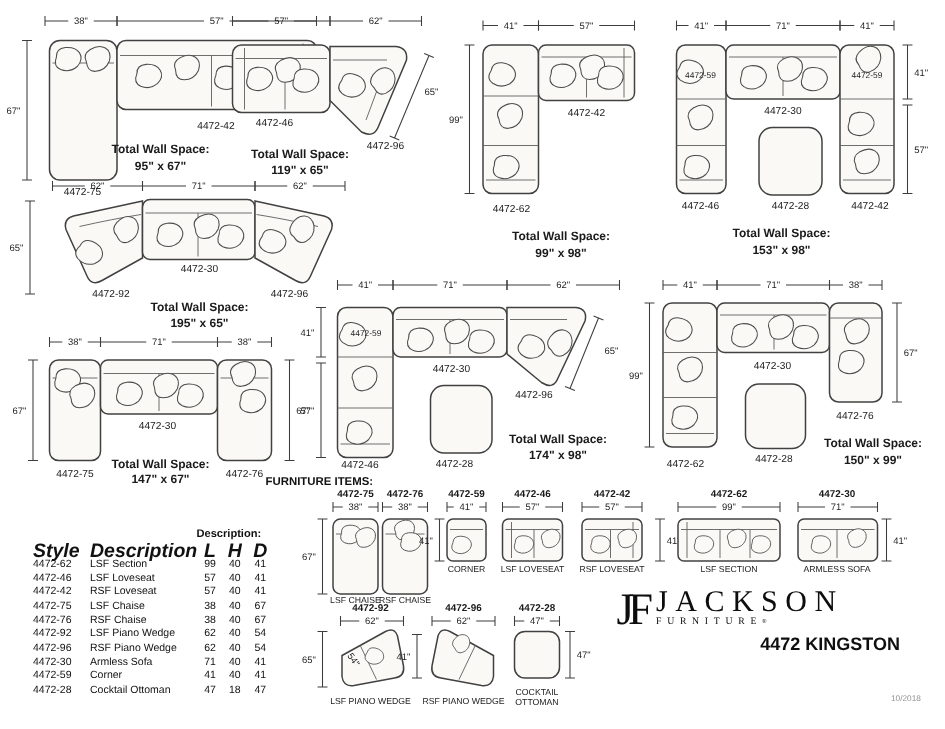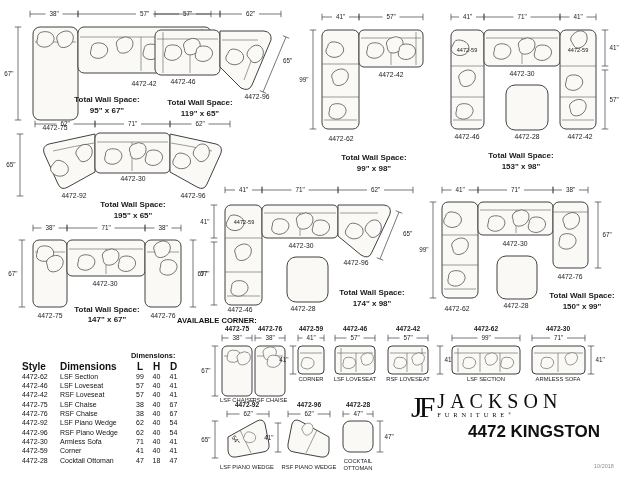--- a/index.html
+++ b/index.html
@@ -19,32 +19,32 @@
   .iname{font-size:5.8px;text-anchor:middle;fill:#222;}
   .abs{position:absolute;}
   .avail-head{left:177px;top:316px;font-size:7.6px;font-weight:bold;color:#111;}
   .fabric{left:22px;top:333px;color:#111;}
   .fab-head{font-size:8px;font-weight:bold;}
   .fab-line{font-size:6px;margin-top:3px;}
   .fab-line b{font-weight:bold;}
   .stable{left:22px;top:351px;width:162px;color:#111;}
   .dims-label{margin-left:109px;font-size:7.4px;font-weight:bold;}
   .tgrid{display:grid;grid-template-columns:38px 72px 16px 17px 17px;}
-  .thead{margin-top:2px;font-size:10px;font-weight:bold;}
+  .thead{margin-top:2px;font-size:13px;font-weight:bold;font-style:italic;}
   .thead .num,#trows .num{text-align:center;}
   #trows{font-size:7px;}
   #trows div{line-height:9.35px;white-space:nowrap;}
   .thead div{line-height:9.5px;}
   .brand-logo{left:411px;top:394px;display:flex;align-items:flex-start;color:#0d0d0d;}
   .monogram{font-family:"Liberation Serif",serif;font-weight:normal;font-size:30px;
             letter-spacing:-4px;line-height:26px;}
   .logo-stack{margin-left:6px;}
   .logo-name{font-family:Liberation Serif, serif;font-size:20px;letter-spacing:5px;line-height:15px;white-space:nowrap;}
   .logo-sub{font-family:"Liberation Serif",serif;font-size:6.5px;letter-spacing:3.8px;margin-top:2px;white-space:nowrap;}
-  .title1{left:410px;top:422px;width:190px;text-align:right;font-size:17px;font-weight:bold;color:#0f0f0f;white-space:nowrap;}
+  .title1{left:410px;top:422px;width:190px;text-align:right;font-size:12px;font-weight:bold;color:#0f0f0f;white-space:nowrap;}
   .title2{left:408px;top:438px;width:192px;text-align:right;font-size:17.5px;letter-spacing:0.5px;color:#1e1e1e;white-space:nowrap;}
   .date{left:594px;top:463px;font-size:5.5px;color:#8f8f8f;}
 </style>
 </head>
 <body>
 
 <div class="sheet">
 
 <svg class="board" width="630" height="486" viewBox="0 0 630 486">
   <defs>
@@ -484,28 +484,28 @@
     <rect class="sofa" x="343" y="421" width="30" height="31" rx="7"></rect>
     <g>
           <path d="M376.7 421H383.3M376.7 452H383.3M380 421V452" class="dimline"></path>
           <text class="dimtxt" y="438.9" x="384.5" text-anchor="start">47"</text>
         </g>
     <text class="iname" x="358" y="463">COCKTAIL</text>
     <text class="iname" x="358" y="470">OTTOMAN</text>
   </g>
 </svg>
 
-<div class="abs avail-head">AVAILABLE CORNER:</div>
+<div class="abs avail-head">FURNITURE ITEMS:</div>
 
 
 <div class="abs stable">
-  <div class="dims-label">Dimensions:</div>
+  <div class="dims-label">Description:</div>
   <div class="tgrid thead">
     <div>Style</div>
-    <div>Dimensions</div>
+    <div>Description</div>
     <div class="num">L</div>
     <div class="num">H</div>
     <div class="num">D</div>
   </div>
   <div class="tgrid" id="trows">
         <div>4472-62</div>
         <div>LSF Section</div>
         <div class="num">99</div>
         <div class="num">40</div>
         <div class="num">41</div>

